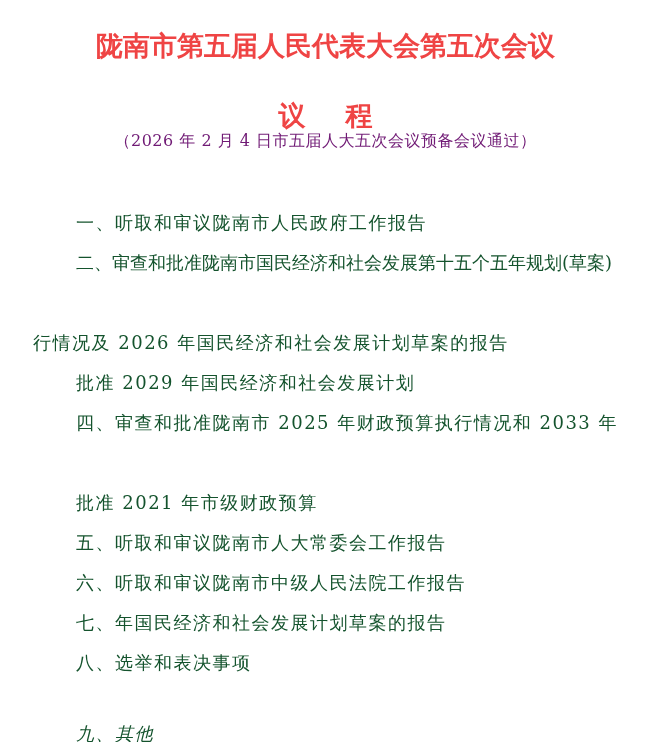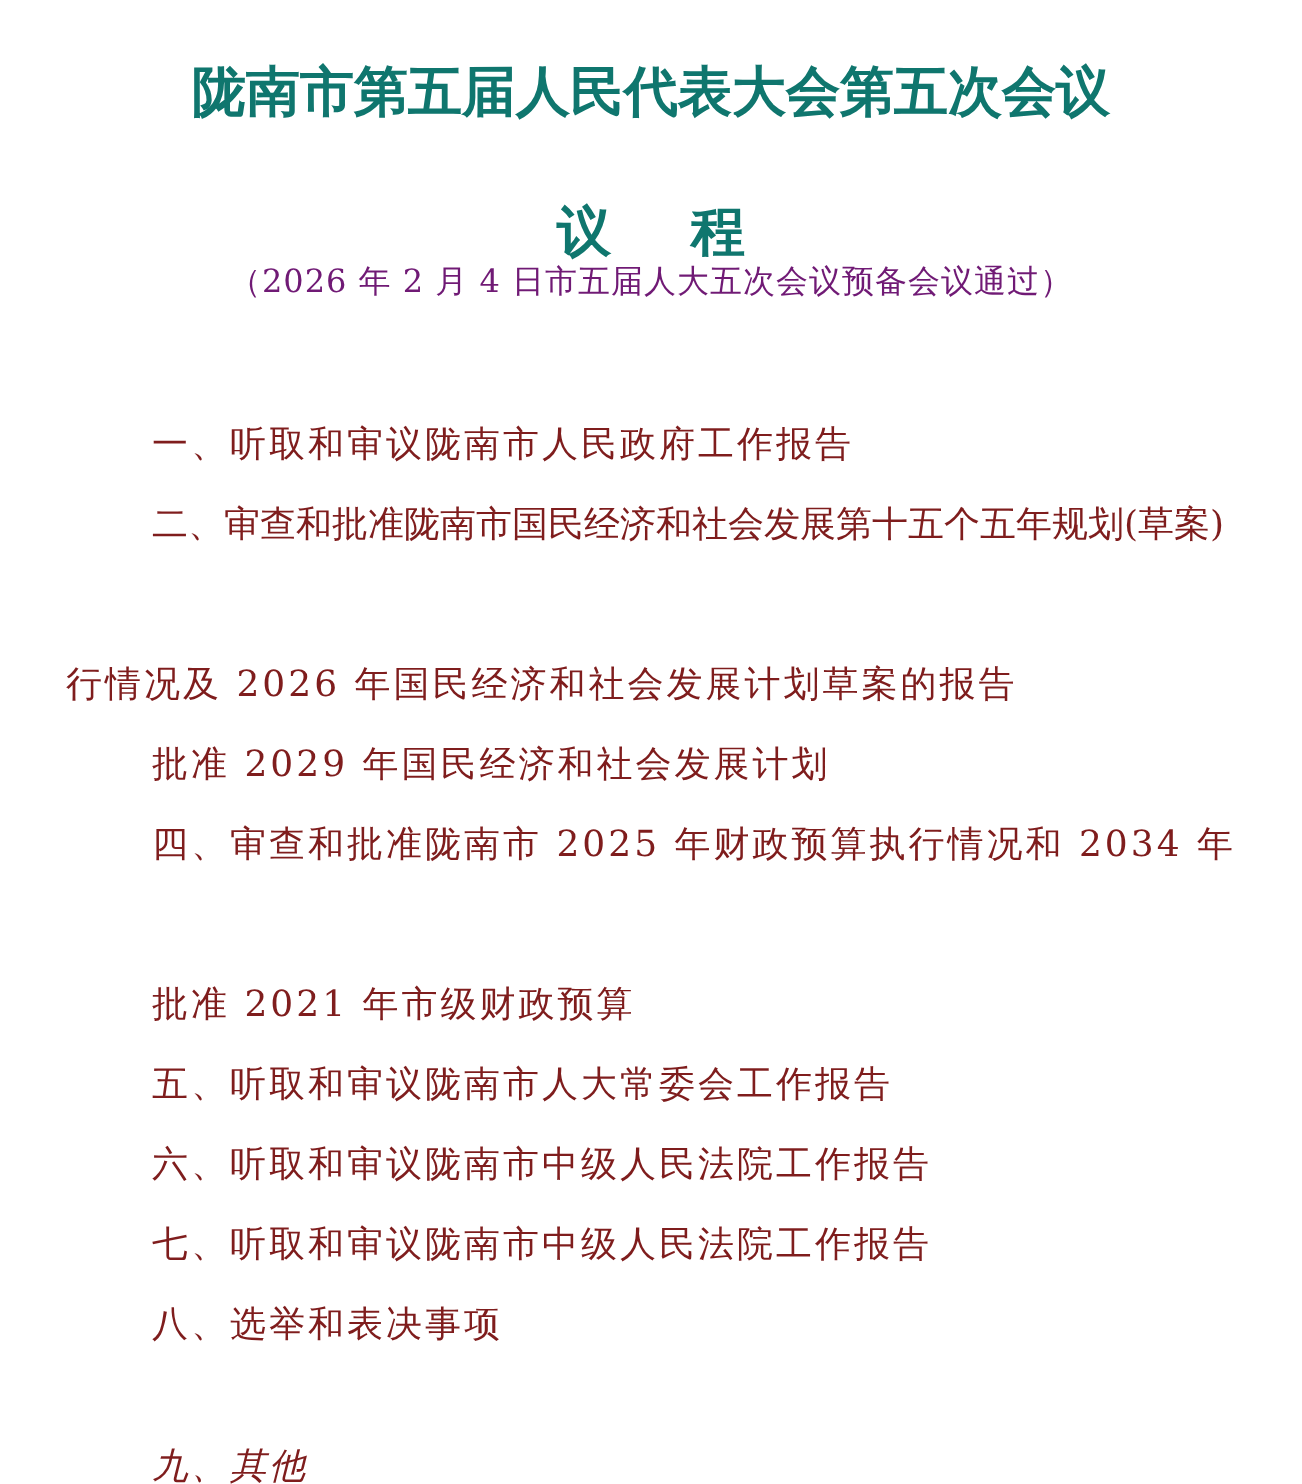--- a/index.html
+++ b/index.html
@@ -1,47 +1,47 @@
 <!DOCTYPE html>
 <html><head>
 <meta charset="utf-8">
 <style>
   html, body { margin: 0; padding: 0; background: #ffffff; }
   body { width: 651px; height: 742px; overflow: hidden; position: relative;
          font-family: "DejaVu Serif", "Liberation Serif", serif; color: #1a1a1a; }
   .page { position: absolute; left: 0; top: 0; width: 651px; height: 742px; }
   .title { position: absolute; left: 0; width: 651px; text-align: center;
            font-family: "DejaVu Serif", "Liberation Serif", serif; font-weight: bold;
-           color: #0f766e; white-space: nowrap; }
+           color: #ef4444; white-space: nowrap; }
   .title-main { top: 28px; font-size: 27px; letter-spacing: 0px; }
   .title-sub { top: 70px; font-size: 27px; margin-top: 28px; }
   .title-sub span { display: inline-block; }
   .title-sub .gap { width: 40px; }
   .note { position: absolute; top: 131px; left: 0; width: 651px; text-align: center;
           font-size: 16px; color: #701a75; white-space: nowrap; letter-spacing: 0.5px; }
-  .line { position: absolute; font-size: 18px; color: #7f1d1d; white-space: nowrap;
+  .line { position: absolute; font-size: 18px; color: #14532d; white-space: nowrap;
           letter-spacing: 1.5px; line-height: 24px; }
   .indent { left: 76px; }
   .cont { left: 33px; }
   .tight { letter-spacing: 0px; }
 </style>
 </head>
 <body>
 
 <div class="page">
   <div class="title title-main">陇南市第五届人民代表大会第五次会议</div>
   <div class="title title-sub">
     <span>议</span><span class="gap"></span><span>程</span>
   </div>
   <div class="note">（2026 年 2 月 4 日市五届人大五次会议预备会议通过）</div>
 
   <div class="line indent" style="top:211px;">一、听取和审议陇南市人民政府工作报告</div>
   <div class="line indent tight" style="top:251px;">二、审查和批准陇南市国民经济和社会发展第十五个五年规划(草案)</div>
   <div class="line cont" style="top:331px;">行情况及 2026 年国民经济和社会发展计划草案的报告</div>
   <div class="line indent" style="top:371px;">批准 2029 年国民经济和社会发展计划</div>
-  <div class="line indent" style="top:411px;">四、审查和批准陇南市 2025 年财政预算执行情况和 2034 年</div>
+  <div class="line indent" style="top:411px;">四、审查和批准陇南市 2025 年财政预算执行情况和 2033 年</div>
   <div class="line indent" style="top:491px;">批准 2021 年市级财政预算</div>
   <div class="line indent" style="top:571px;">六、听取和审议陇南市中级人民法院工作报告</div>
   <div class="line indent" style="top:531px;">五、听取和审议陇南市人大常委会工作报告</div>
-  <div class="line indent" style="top:611px;">七、听取和审议陇南市中级人民法院工作报告</div>
+  <div class="line indent" style="top:611px;">七、年国民经济和社会发展计划草案的报告</div>
   <div class="line indent" style="top:651px;">八、选举和表决事项</div>
   <div class="line indent" style="top:722px;font-style:italic;">九、其他</div>
 </div>
 
 </body></html>

